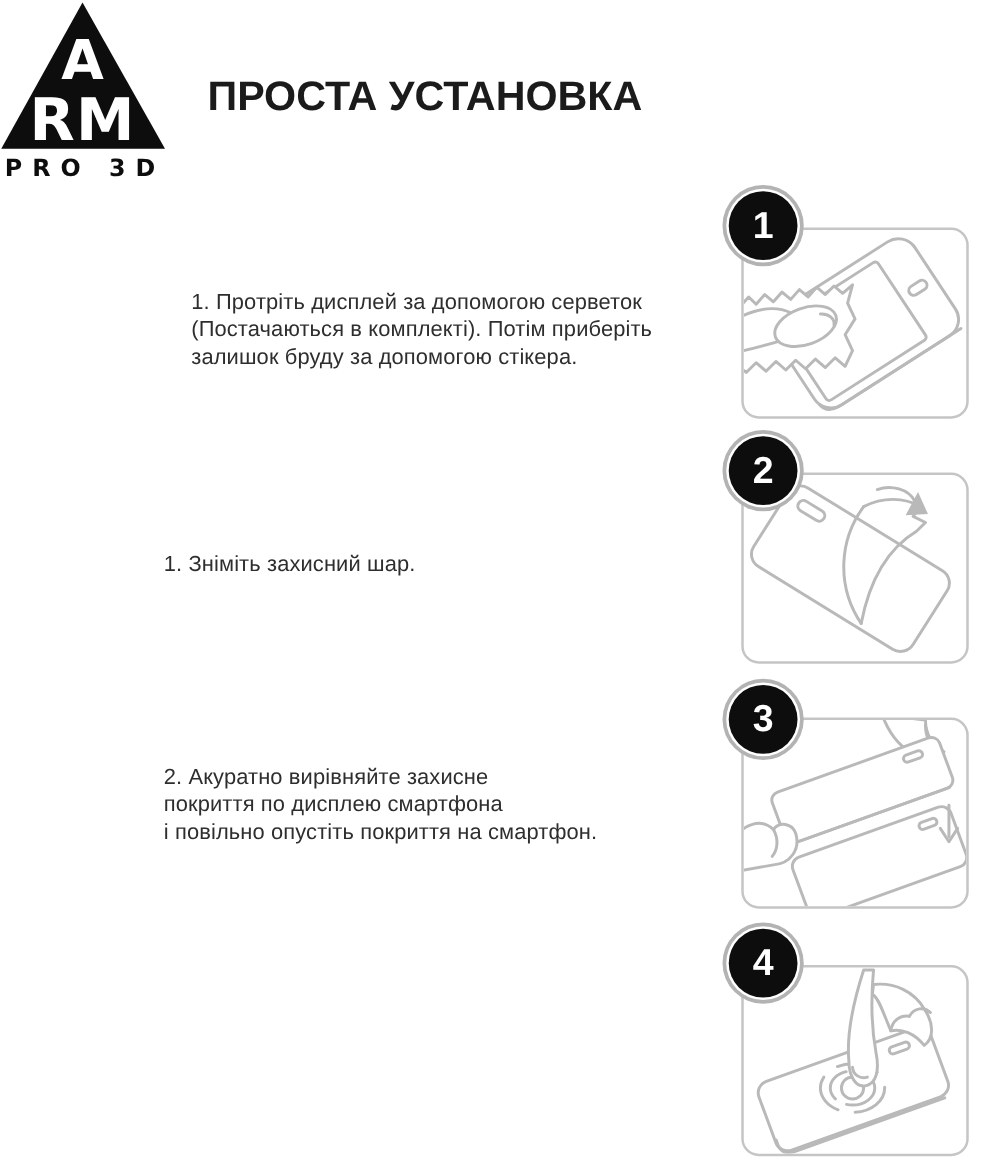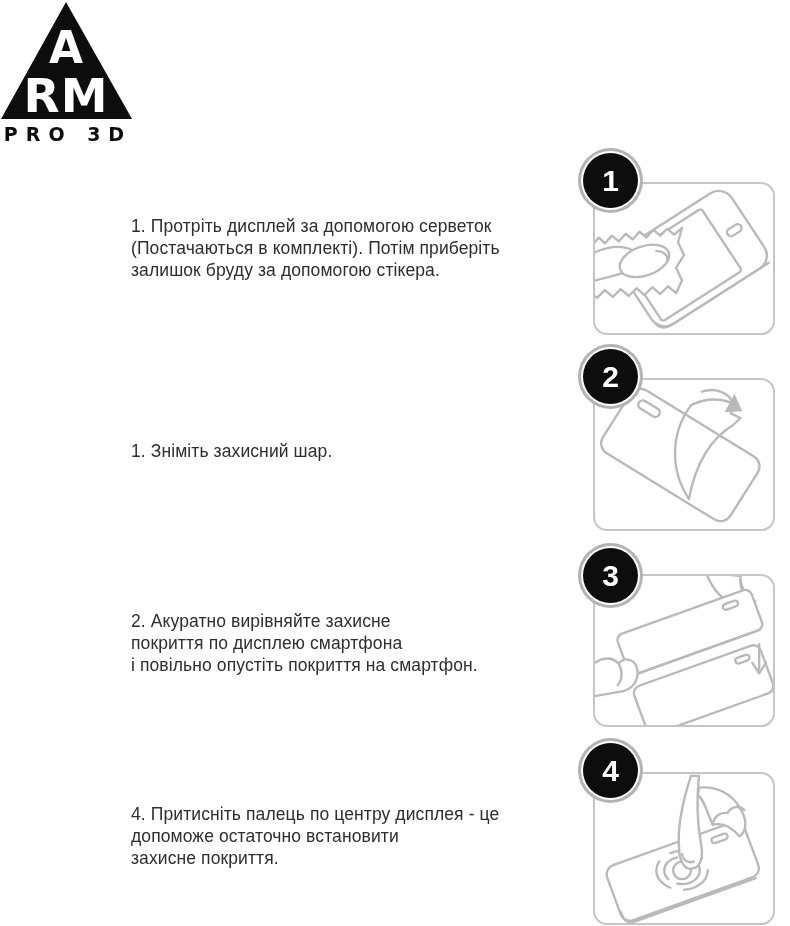--- a/index.html
+++ b/index.html
@@ -9,21 +9,21 @@
   }
   .logo{position:absolute;left:0;top:0;width:136px;height:146px;}
   .page-title{
     position:absolute;left:166px;top:58px;
     font-size:33px;font-weight:700;letter-spacing:0px;color:#1b1b1b;white-space:nowrap;
   }
   .step-text{
     position:absolute;left:131px;width:475px;
     font-size:17.5px;line-height:22px;color:#2e2e2e;white-space:pre-line;letter-spacing:0.1px;
   }
-  .step-text.s1{top:215px;}
+  .step-text.s1{top:230px;margin-left:22px;}
   .step-text.s2{top:440px;}
   .step-text.s3{top:610px;}
   .step-text.s4{top:803px;}
   .step-box{
     position:absolute;left:593px;width:182px;height:153px;box-sizing:border-box;
     border:2px solid #c5c5c5;border-radius:14px;background:#fff;overflow:hidden;
   }
   .step-box.b1{top:182px;}
   .step-box.b2{top:378px;}
   .step-box.b3{top:574px;}
@@ -50,31 +50,29 @@
 
 <div class="page">
 
   <svg class="logo" viewBox="0 0 136 146">
     <polygon points="66,2 132,119 1,119" fill="#0d0d0d"></polygon>
     <text x="66" y="63" text-anchor="middle" font-size="44" class="logo-letter">A</text>
     <text x="66" y="112" text-anchor="middle" font-size="47" letter-spacing="1" class="logo-letter">RM</text>
     <text x="68" y="141" text-anchor="middle" font-size="19" letter-spacing="8" class="logo-sub">PRO 3D</text>
   </svg>
 
+  <div class="page-title">ПРОСТА УСТАНОВКА</div>
 
   <div class="step-text s1">1. Протріть дисплей за допомогою серветок
 (Постачаються в комплекті). Потім приберіть
 залишок бруду за допомогою стікера.</div>
   <div class="step-text s2">1. Зніміть захисний шар.</div>
   <div class="step-text s3">2. Акуратно вирівняйте захисне
 покриття по дисплею смартфона
 і повільно опустіть покриття на смартфон.</div>
-  <div class="step-text s4">4. Притисніть палець по центру дисплея - це
-допоможе остаточно встановити
-захисне покриття.</div>
 
   <div class="step-box b1">
     <svg viewBox="0 0 180 153" preserveAspectRatio="none">
       <g transform="rotate(-33 100 80)">
         <rect class="ln" x="32" y="30" width="136" height="92" rx="16"></rect>
         <rect class="ln" x="40" y="38" width="96" height="76" rx="3"></rect>
         <rect class="ln" x="144" y="71" width="16" height="8" rx="4"></rect>
         <path class="ln" d="M33 112 q1 9 12 10 h118"></path>
       </g>
       <path class="ln fw" d="M-4 64 L4 55 10 61 17 53 24 59 31 51 38 57 45 49 52 55 59 47 66 53 73 46 80 52 88 45 84 60 90 73 82 86 88 99 82 112 74 105 66 113 58 106 50 114 42 107 34 115 26 108 18 116 10 109 2 117 -4 112 Z"></path>

